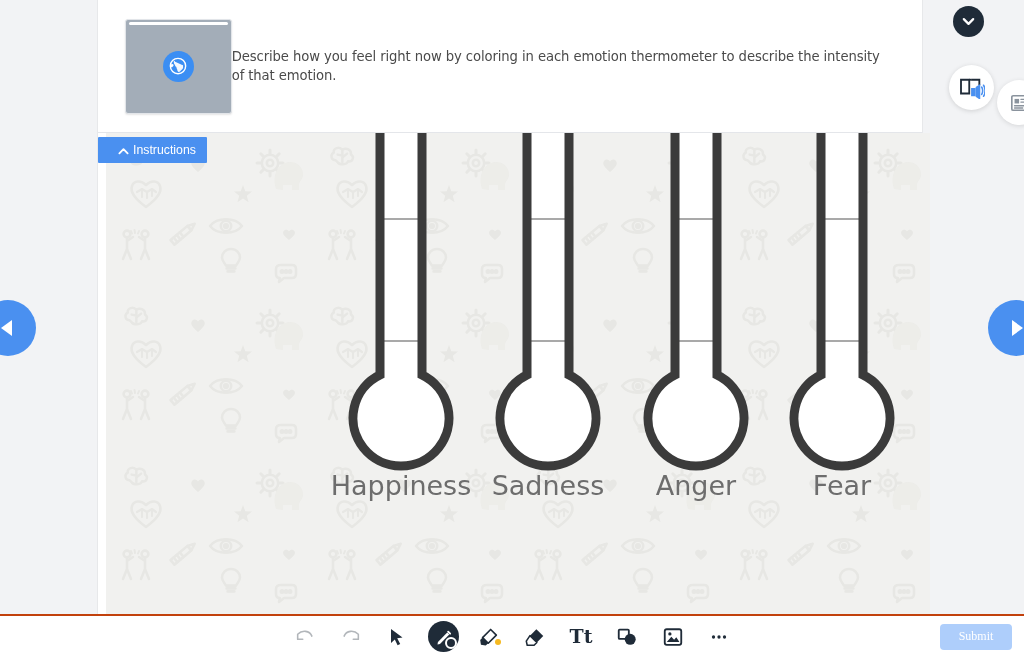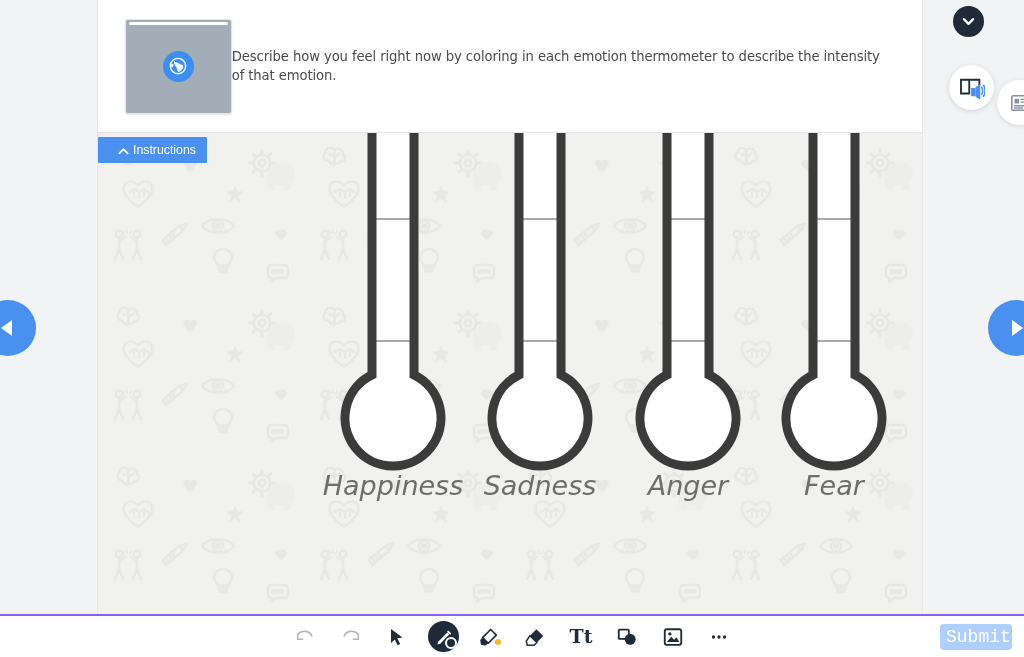--- a/index.html
+++ b/index.html
@@ -102,47 +102,46 @@
   #instructions-tab .chev {
     display:inline-block;
     width: 11px; height: 11px;
     position: relative;
     top: 1px;
   }
 
   
   #canvas-area {
     position: absolute;
-    left: 0;
+    left: 8px;
     top: 133px;
     width: 824px;
     height: 481px;
     overflow: hidden;
     background: #f1f1ef;
-    font-style: italic;
   }
   #pattern-bg {
     position: absolute;
     inset: 0;
     opacity: 1;
   }
   #therm-svg {
     position: absolute;
     left: 0; top: 0;
   }
 
   
   #toolbar {
     position: absolute;
     left: 0;
     bottom: 0;
     width: 1024px;
     height: 43px;
     background: #ffffff;
-    border-top: 2px solid #8b5cf6;
+    border-top: 2px solid #c2410c;
     box-sizing: border-box;
     display: flex;
     align-items: center;
     justify-content: center;
     gap: 0px;
   }
   .tool-btn {
     width: 46px;
     height: 40px;
     display: flex;
@@ -154,25 +153,25 @@
   .tool-btn.disabled { opacity: 0.34; cursor: default; }
   #submit-button {
     position: absolute;
     right: 12px;
     top: 50%;
     transform: translateY(-50%);
     width: 72px;
     height: 26px;
     background: #aecefb;
     color: #ffffff;
-    font-size: 18px;
+    font-size: 12px;
     border: none;
     border-radius: 4px;
     cursor: default;
-    font-family: Liberation Mono, monospace;
+    font-family: Liberation Serif, serif;
   }
 
   
   .nav-arrow {
     position: absolute;
     top: 328px;
     transform: translateY(-50%);
     width: 56px;
     height: 56px;
     border-radius: 50%;

